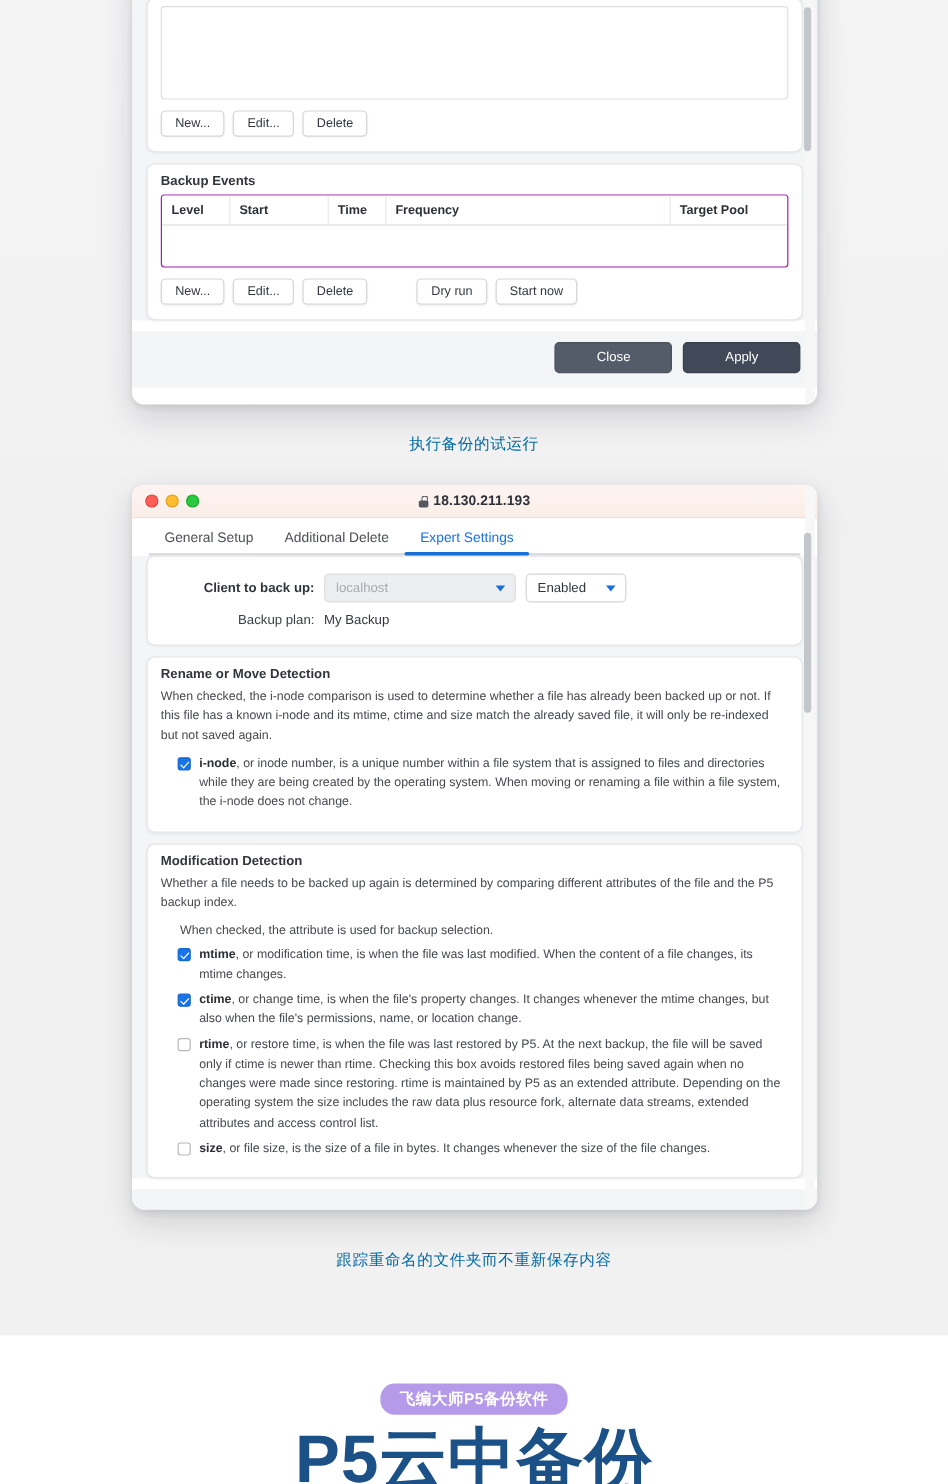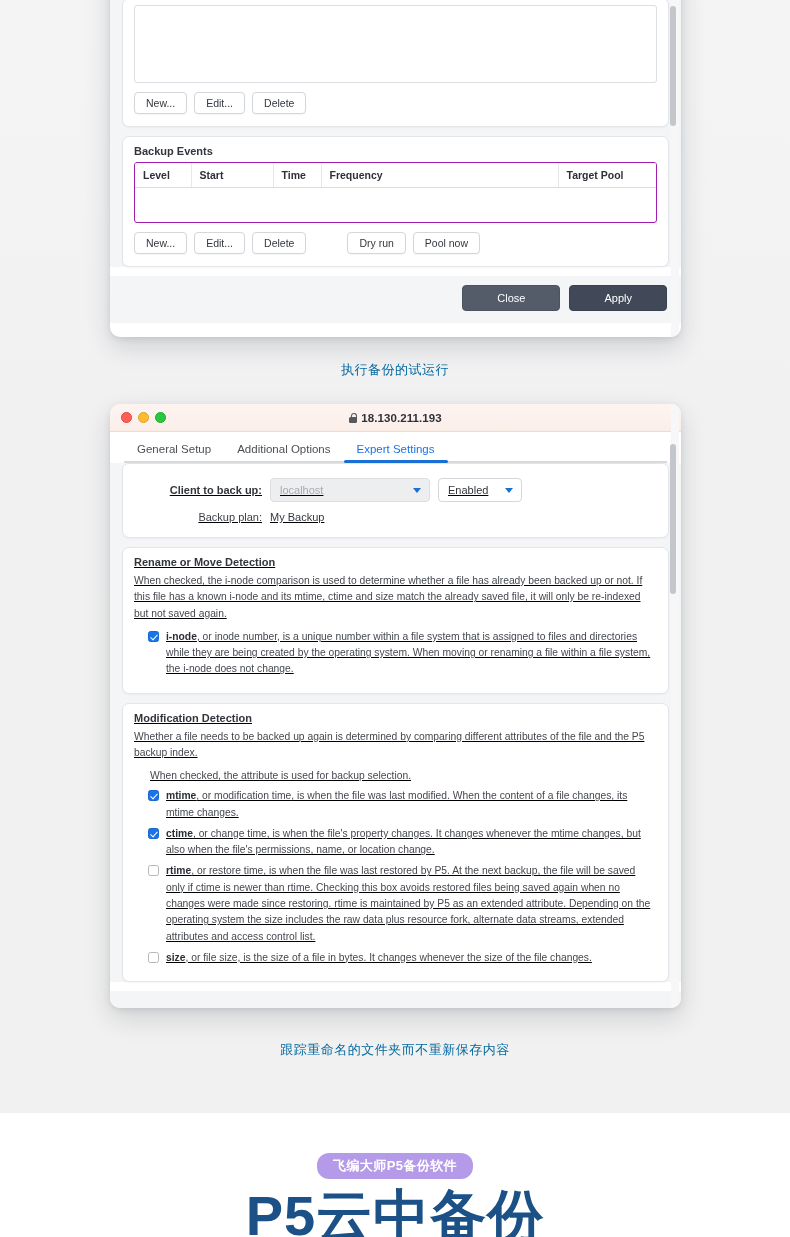--- a/index.html
+++ b/index.html
@@ -252,21 +252,21 @@
                   <td colspan="5"></td>
                 </tr>
               </tbody>
             </table>
           </div>
           <div class="btnrow">
             <button class="btn">New...</button>
             <button class="btn">Edit...</button>
             <button class="btn">Delete</button>
             <button class="btn btn-gap">Dry run</button>
-            <button class="btn">Pool now</button>
+            <button class="btn">Start now</button>
           </div>
         </div>
       </div>
     </div>
 
     <div class="footerbar">
       <button class="btn-dark">Close</button>
       <button class="btn-dark primary">Apply</button>
     </div>
 
@@ -287,25 +287,25 @@
       </div>
       <div class="addr">
         <span class="lock-ico"></span>
         <span>18.130.211.193</span>
       </div>
     </div>
 
     <div class="tabs">
       <div class="tabrule"></div>
       <div class="tab">General Setup</div>
-      <div class="tab">Additional Options</div>
+      <div class="tab">Additional Delete</div>
       <div class="tab active">Expert Settings</div>
     </div>
 
-    <div class="wbody" style="padding-top:0;text-decoration:underline;">
+    <div class="wbody" style="padding-top:0;">
 
       <div class="card">
         <div class="card-pad" style="padding:12px 11px 12px 11px;">
           <div class="frow">
             <div class="flabel">Client to back up:</div>
             <div class="select wide disabled">
               <span>localhost</span>
               <span class="caret"></span>
             </div>
             <div class="select">

